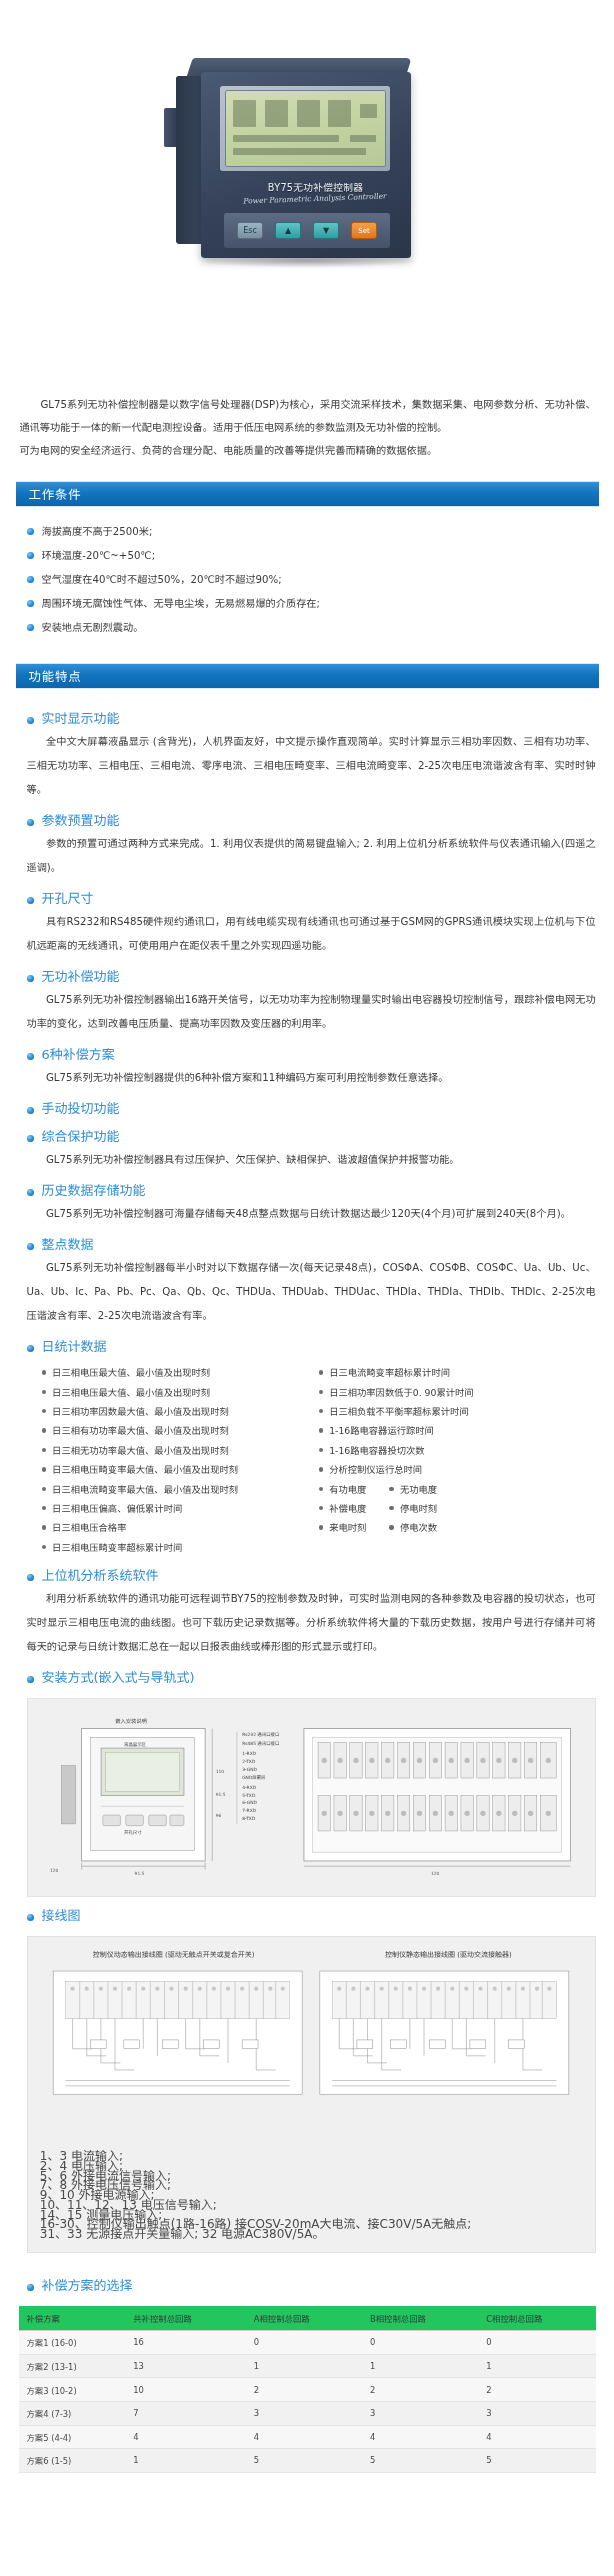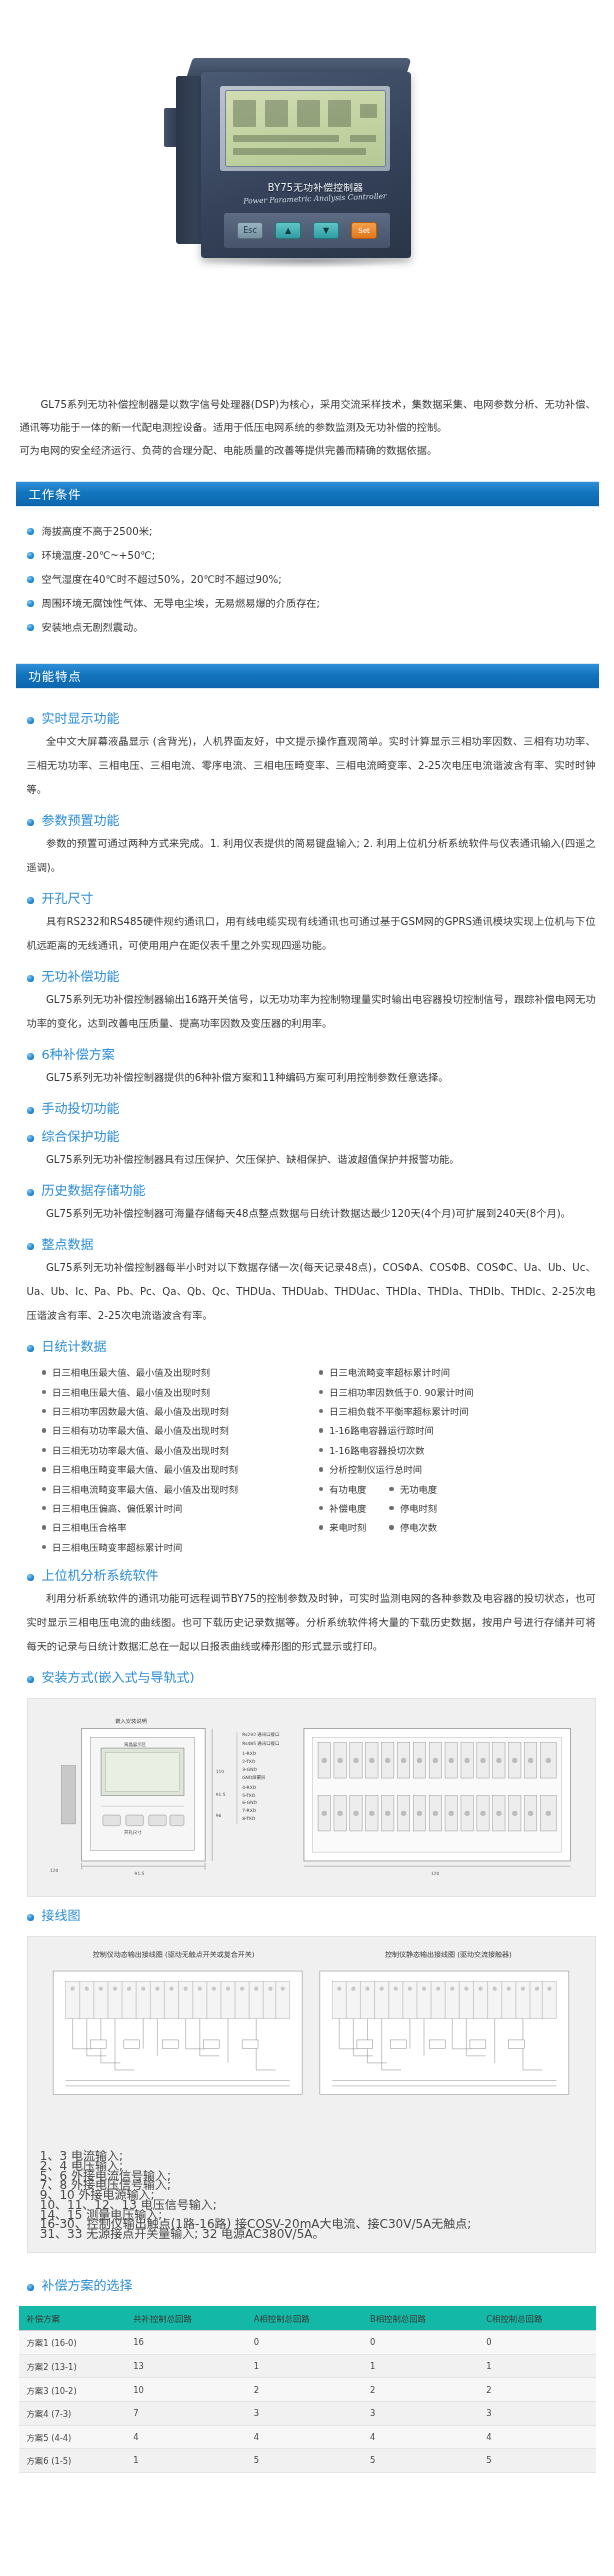--- a/index.html
+++ b/index.html
@@ -236,21 +236,21 @@
 
   
   .tbl-wrap { margin: 10.6px 19.4px 26.5px 19.4px; }
   table.scheme {
     width: 100%;
     border-collapse: collapse;
     font-size: 8.4px;
     color: #4a4a4a;
   }
   table.scheme thead th {
-    background: #14b8a6;
+    background: #22c55e;
     text-align: left;
     font-weight: normal;
     padding: 6.2px 7px;
     color: #3a3a3a;
     border-bottom: 0.9px solid #d0d0d0;
   }
   table.scheme tbody td {
     padding: 5.3px 7px;
     border-bottom: 0.9px solid #e4e4e4;
     background: #f7f7f7;

